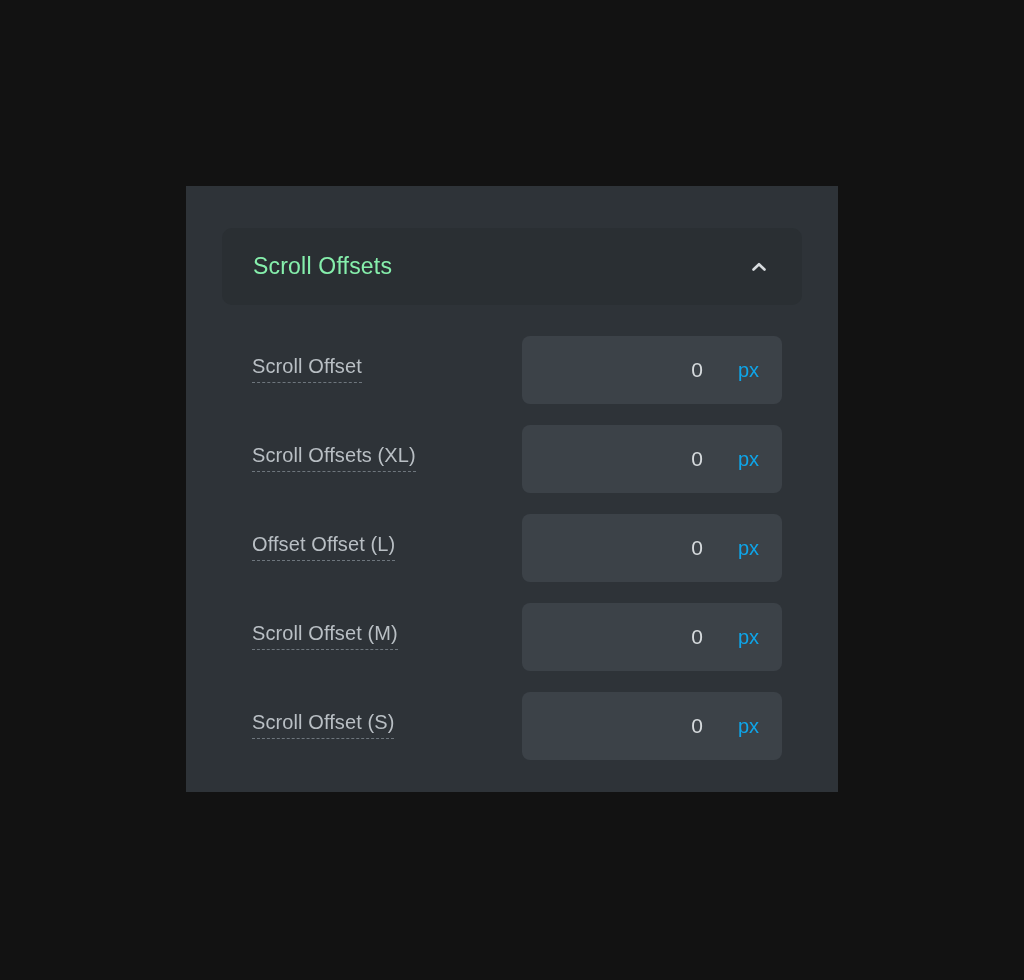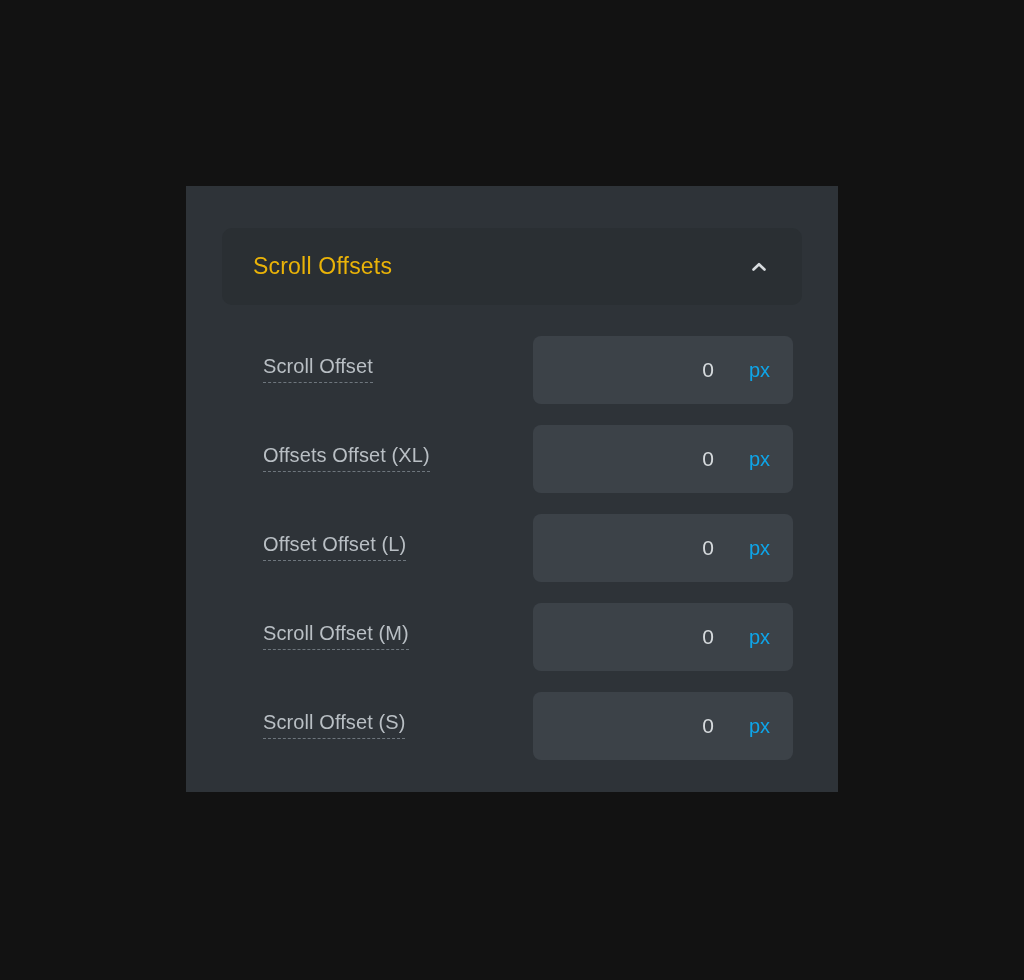--- a/index.html
+++ b/index.html
@@ -35,41 +35,41 @@
     border-radius: 10px;
     display: flex;
     align-items: center;
     justify-content: space-between;
     padding: 0 30px 0 31px;
     box-sizing: border-box;
     cursor: pointer;
   }
 
   #panel-title {
-    color: #eab308;
+    color: #86efac;
     font-size: 23px;
     font-weight: 400;
     letter-spacing: 0.2px;
     line-height: 1;
     user-select: none;
   }
 
   .chevron-btn {
     width: 26px;
     height: 26px;
     display: flex;
     align-items: center;
     justify-content: center;
     cursor: pointer;
   }
   .chevron-btn svg { display: block; }
 
   #rows {
     position: absolute;
-    left: 16px;
+    left: 5px;
     top: 139px;
     width: 599px;
   }
 
   .row {
     position: relative;
     height: 89px;
     display: flex;
     align-items: center;
   }
@@ -142,21 +142,21 @@
 
     <div class="row">
       <span class="row-label">Scroll Offset</span>
       <div class="field">
         <span class="field-value">0</span>
         <span class="field-unit">px</span>
       </div>
     </div>
 
     <div class="row">
-      <span class="row-label">Offsets Offset (XL)</span>
+      <span class="row-label">Scroll Offsets (XL)</span>
       <div class="field">
         <span class="field-value">0</span>
         <span class="field-unit">px</span>
       </div>
     </div>
 
     <div class="row">
       <span class="row-label">Offset Offset (L)</span>
       <div class="field">
         <span class="field-value">0</span>

